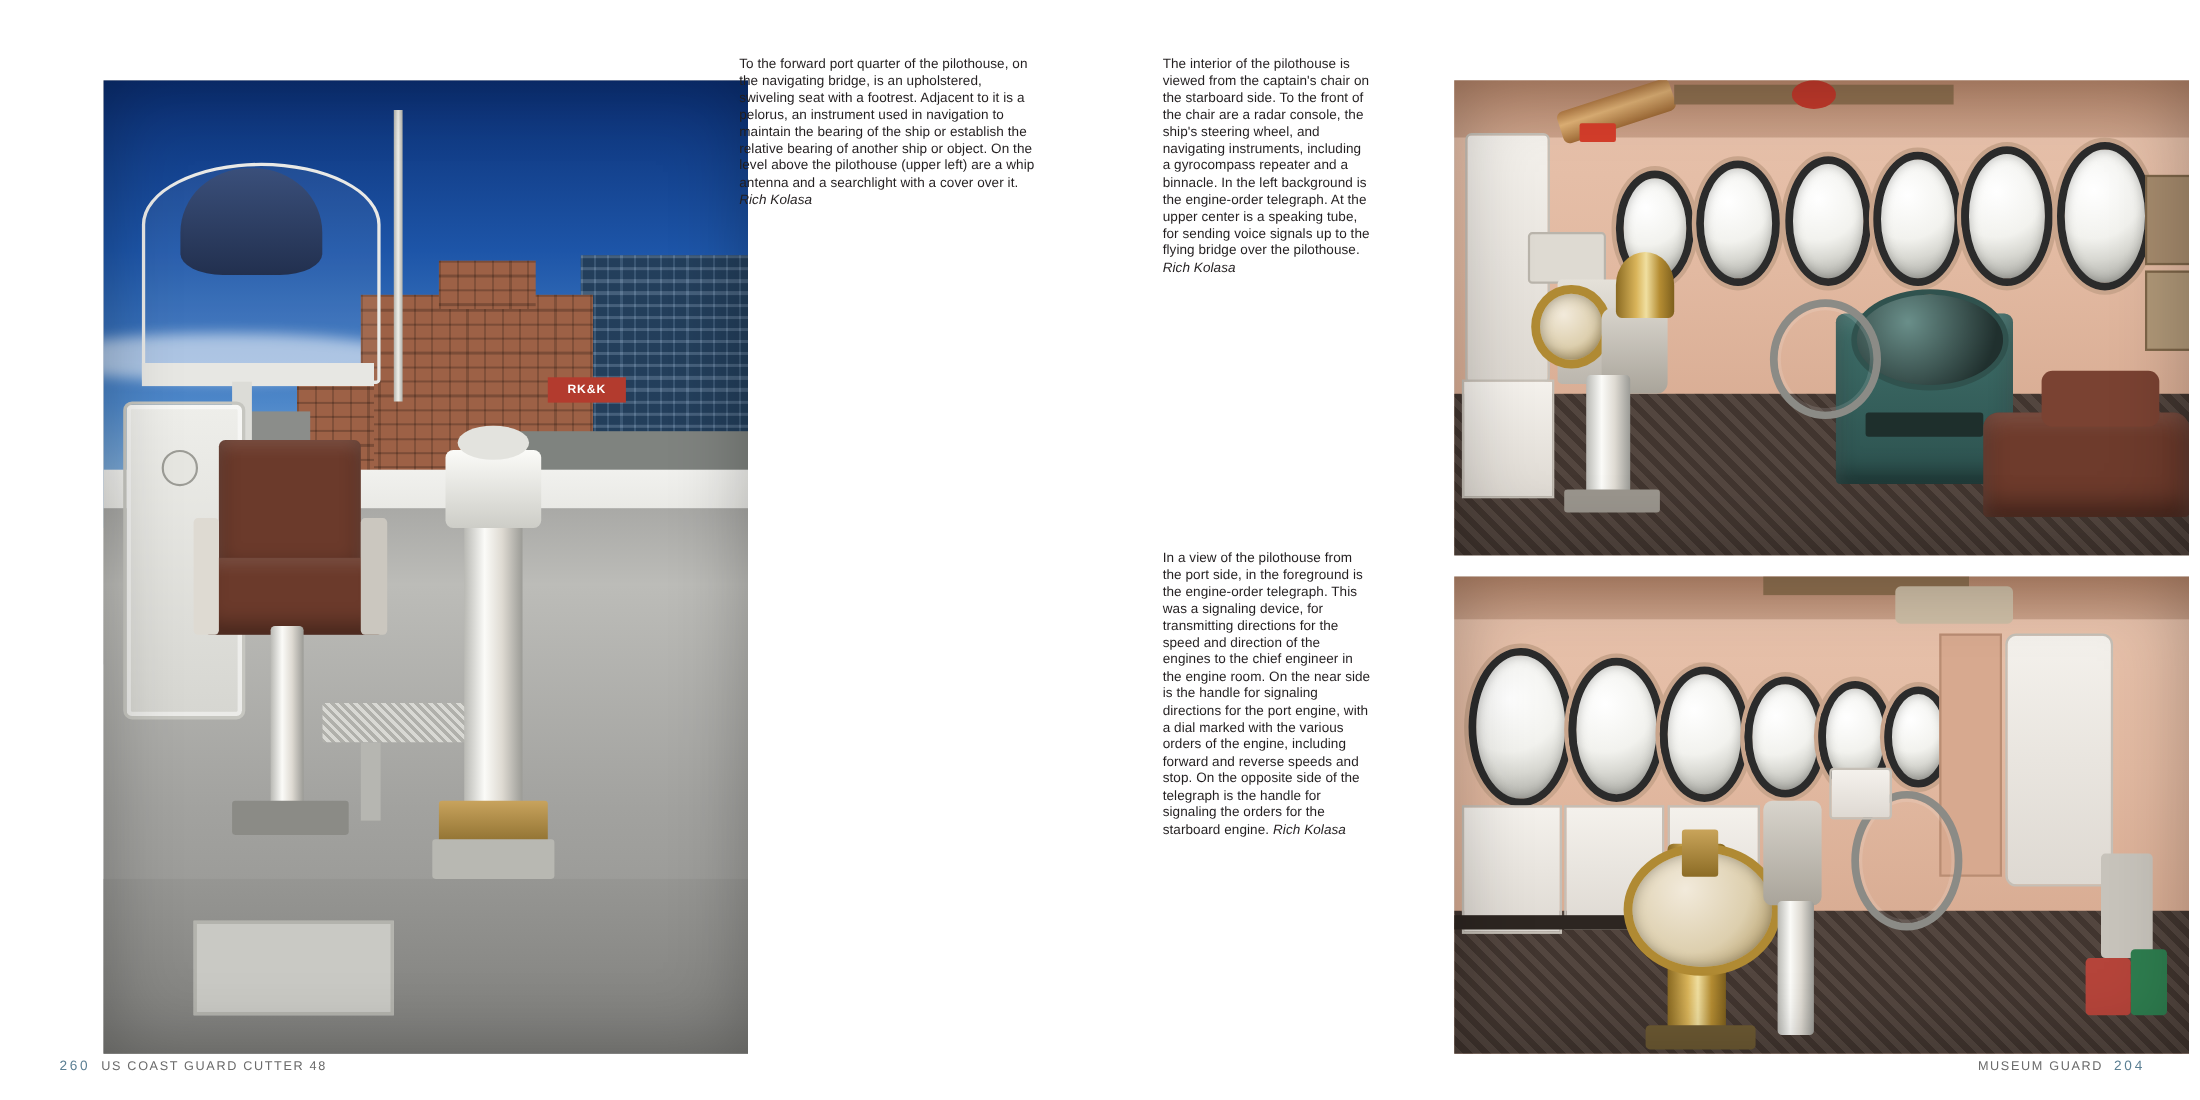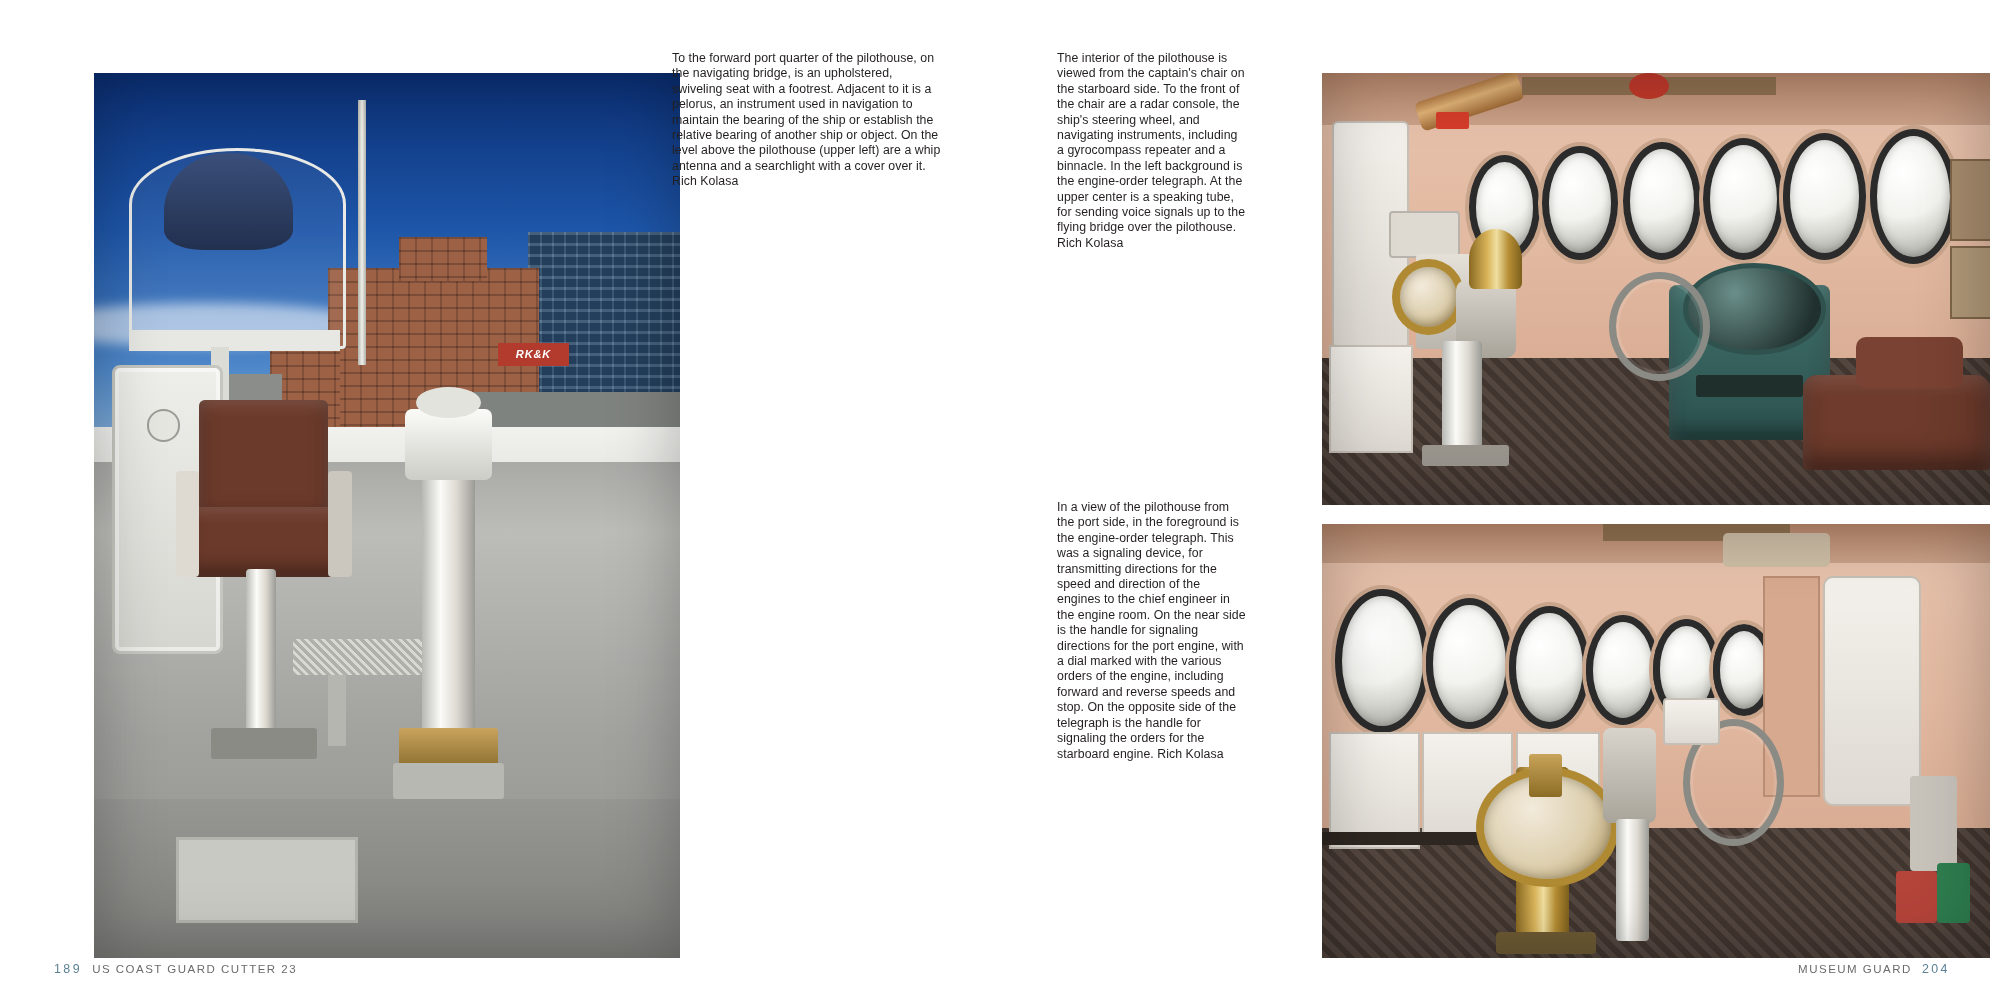--- a/index.html
+++ b/index.html
@@ -63,21 +63,21 @@
   #caption-col-2 {
     left: 1057px;
     top: 51px;
     width: 190px;
   }
   #caption-col-3 {
     left: 1057px;
     top: 500px;
     width: 190px;
   }
-  .credit { }
+  .credit { font-style: italic; }
 
   
   .folio {
     position: absolute;
     bottom: 24px;
     font-size: 11.5px;
     letter-spacing: .13em;
     color: #6b6b6b;
     white-space: nowrap;
   }
@@ -245,21 +245,21 @@
     <div class="cloud" style="left:-10%;top:26%;width:58%;height:5%;"></div>
     <div class="cloud" style="left:34%;top:31%;width:70%;height:4%;"></div>
     <div class="cloud" style="left:8%;top:36%;width:92%;height:3.5%;"></div>
 
     <div class="bldg glass" style="left:74%;top:18%;width:26%;height:22%;"></div>
     <div class="bldg brick" style="left:40%;top:22%;width:36%;height:25%;"></div>
     <div class="bldg brick" style="left:52%;top:18.5%;width:15%;height:5%;"></div>
     <div class="bldg brick" style="left:30%;top:30%;width:12%;height:17%;"></div>
     <div class="bldg gray" style="left:22%;top:34%;width:10%;height:13%;background:#8b8d8a;"></div>
     <div class="bldg gray" style="left:62%;top:36%;width:38%;height:11%;background:#7f837f;"></div>
-    <div class="sign" style="position:absolute;left:69%;top:30.5%;width:12%;height:2.6%;font-style:italic;">RK&amp;K</div>
+    <div class="sign" style="position:absolute;left:69%;top:30.5%;width:12%;height:2.6%;">RK&amp;K</div>
 
     <div class="layer bulwark" style="top:40%;height:20%;"></div>
     <div class="layer deck"></div>
     <div class="layer" style="left:0;bottom:0;width:100%;height:18%;background:linear-gradient(#969693,#7e7e7b);"></div>
     <div class="layer" style="left:14%;bottom:4%;width:30%;height:9%;background:#c9c9c4;border:3px solid #b3b3ad;"></div>
 
     <div class="layer railing" style="left:6%;top:8.5%;width:36%;height:22%;"></div>
     <div class="layer tarp" style="left:12%;top:9%;width:22%;height:11%;"></div>
     <div class="layer mast" style="left:45%;top:3%;width:1.4%;height:30%;"></div>
     <div class="layer" style="left:6%;top:29%;width:36%;height:2.4%;background:#e7e7e3;"></div>
@@ -285,21 +285,21 @@
 
     <div class="vignette"></div>
   </figure>
 
   <div class="caption" id="caption-col-1">
     <span>To the forward port quarter of the pilothouse, on the navigating bridge, is an upholstered, swiveling seat with a footrest. Adjacent to it is a pelorus, an instrument used in navigation to maintain the bearing of the ship or establish the relative bearing of another ship or object. On the level above the pilothouse (upper left) are a whip antenna and a searchlight with a cover over it.</span>
     <span class="credit">Rich Kolasa</span>
   </div>
 
   <div class="folio" id="folio-left">
-    <span class="num">189</span><span class="sep"></span><span>US COAST GUARD CUTTER 23</span>
+    <span class="num">260</span><span class="sep"></span><span>US COAST GUARD CUTTER 48</span>
   </div>
 
   <div class="caption" id="caption-col-2">
     <span>The interior of the pilothouse is viewed from the captain's chair on the starboard side. To the front of the chair are a radar console, the ship's steering wheel, and navigating instruments, including a gyrocompass repeater and a binnacle. In the left background is the engine-order telegraph. At the upper center is a speaking tube, for sending voice signals up to the flying bridge over the pilothouse.</span>
     <span class="credit">Rich Kolasa</span>
   </div>
 
   <div class="caption" id="caption-col-3">
     <span>In a view of the pilothouse from the port side, in the foreground is the engine-order telegraph. This was a signaling device, for transmitting directions for the speed and direction of the engines to the chief engineer in the engine room. On the near side is the handle for signaling directions for the port engine, with a dial marked with the various orders of the engine, including forward and reverse speeds and stop. On the opposite side of the telegraph is the handle for signaling the orders for the starboard engine.</span>
     <span class="credit">Rich Kolasa</span>

